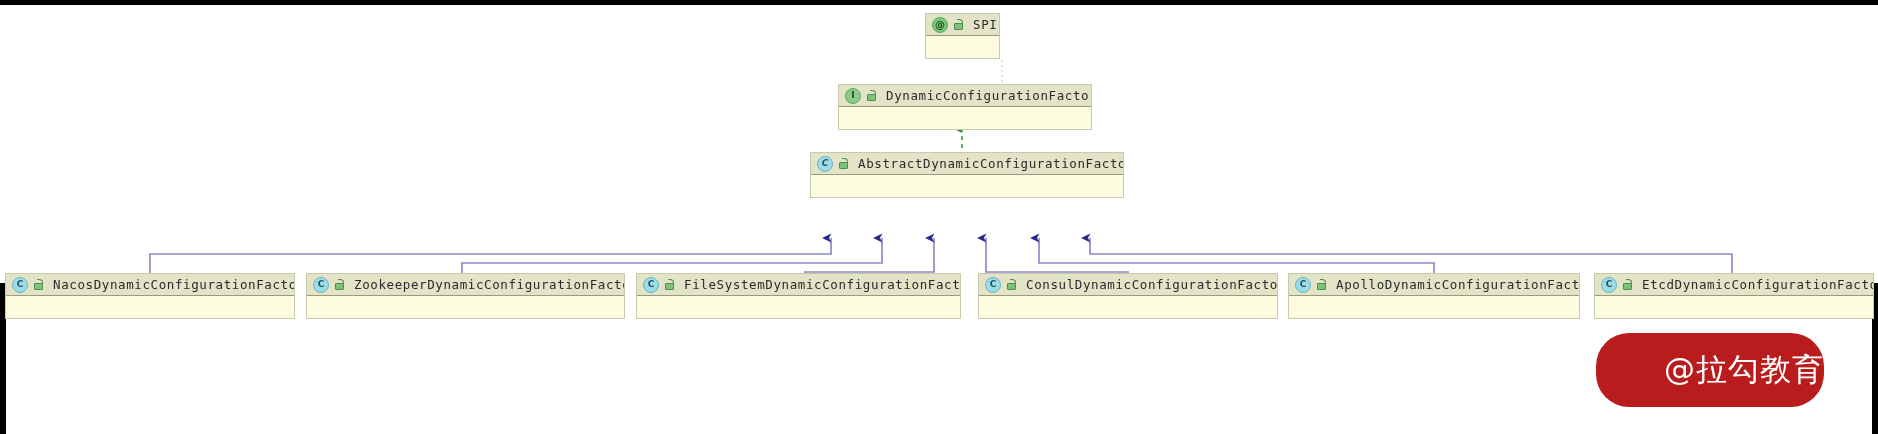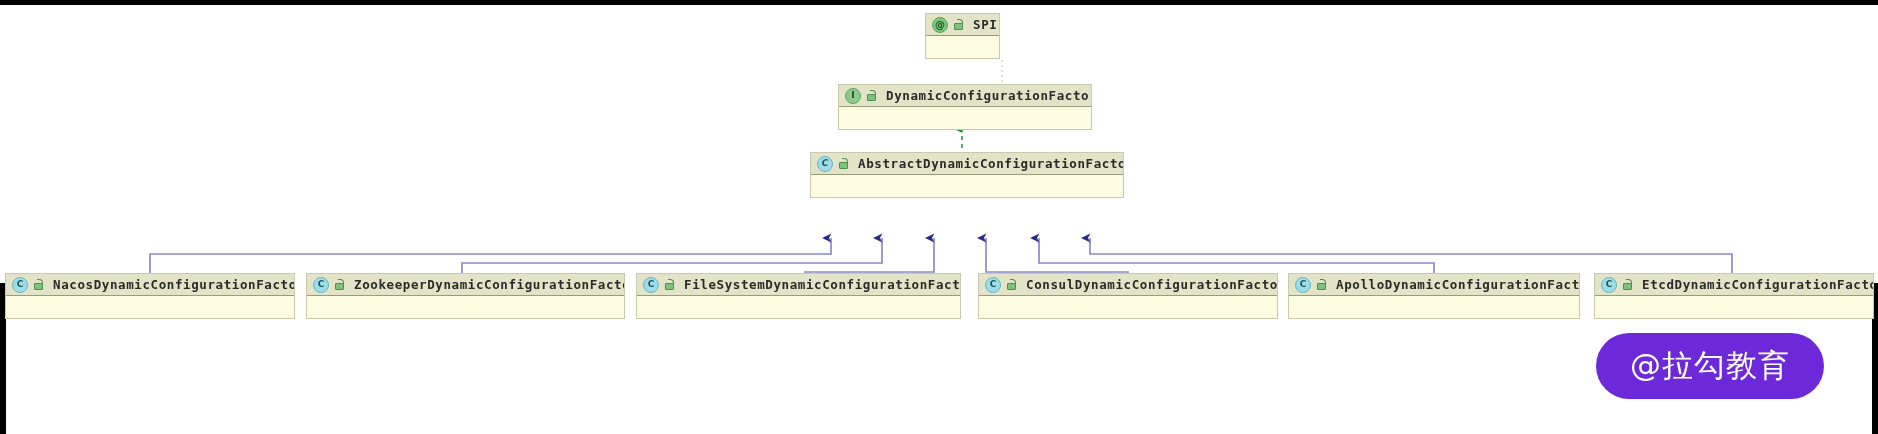--- a/index.html
+++ b/index.html
@@ -57,21 +57,20 @@
   .uml-body {
     height: 22px;
     background: #fdfbe0;
   }
   .uml-title {
     font-family: "DejaVu Sans Mono", "Liberation Mono", monospace;
     font-size: 12.5px;
     letter-spacing: 0.6px;
     color: #2b2b2b;
     margin-left: 9px;
-    font-weight: bold;
   }
 
   
   .type-icon {
     flex: 0 0 auto;
     width: 14px;
     height: 14px;
     border-radius: 50%;
     display: flex;
     align-items: center;
@@ -113,26 +112,26 @@
     box-sizing: border-box;
     border-top-right-radius: 4px;
   }
 
   
   #watermark {
     position: absolute;
     left: 1596px;
     top: 333px;
     width: 228px;
-    height: 66px;
-    background: #6d28d9;
+    height: 74px;
+    background: #b91c1c;
     border-radius: 33px;
     display: flex;
     align-items: center;
-    justify-content: center;
+    justify-content: flex-end;
   }
   #watermark .wm-text {
     font-family: "DejaVu Sans", "Liberation Sans", sans-serif;
     font-size: 31px;
     color: #ffffff;
     letter-spacing: 1px;
     white-space: nowrap;
   }
 </style>
 </head>

